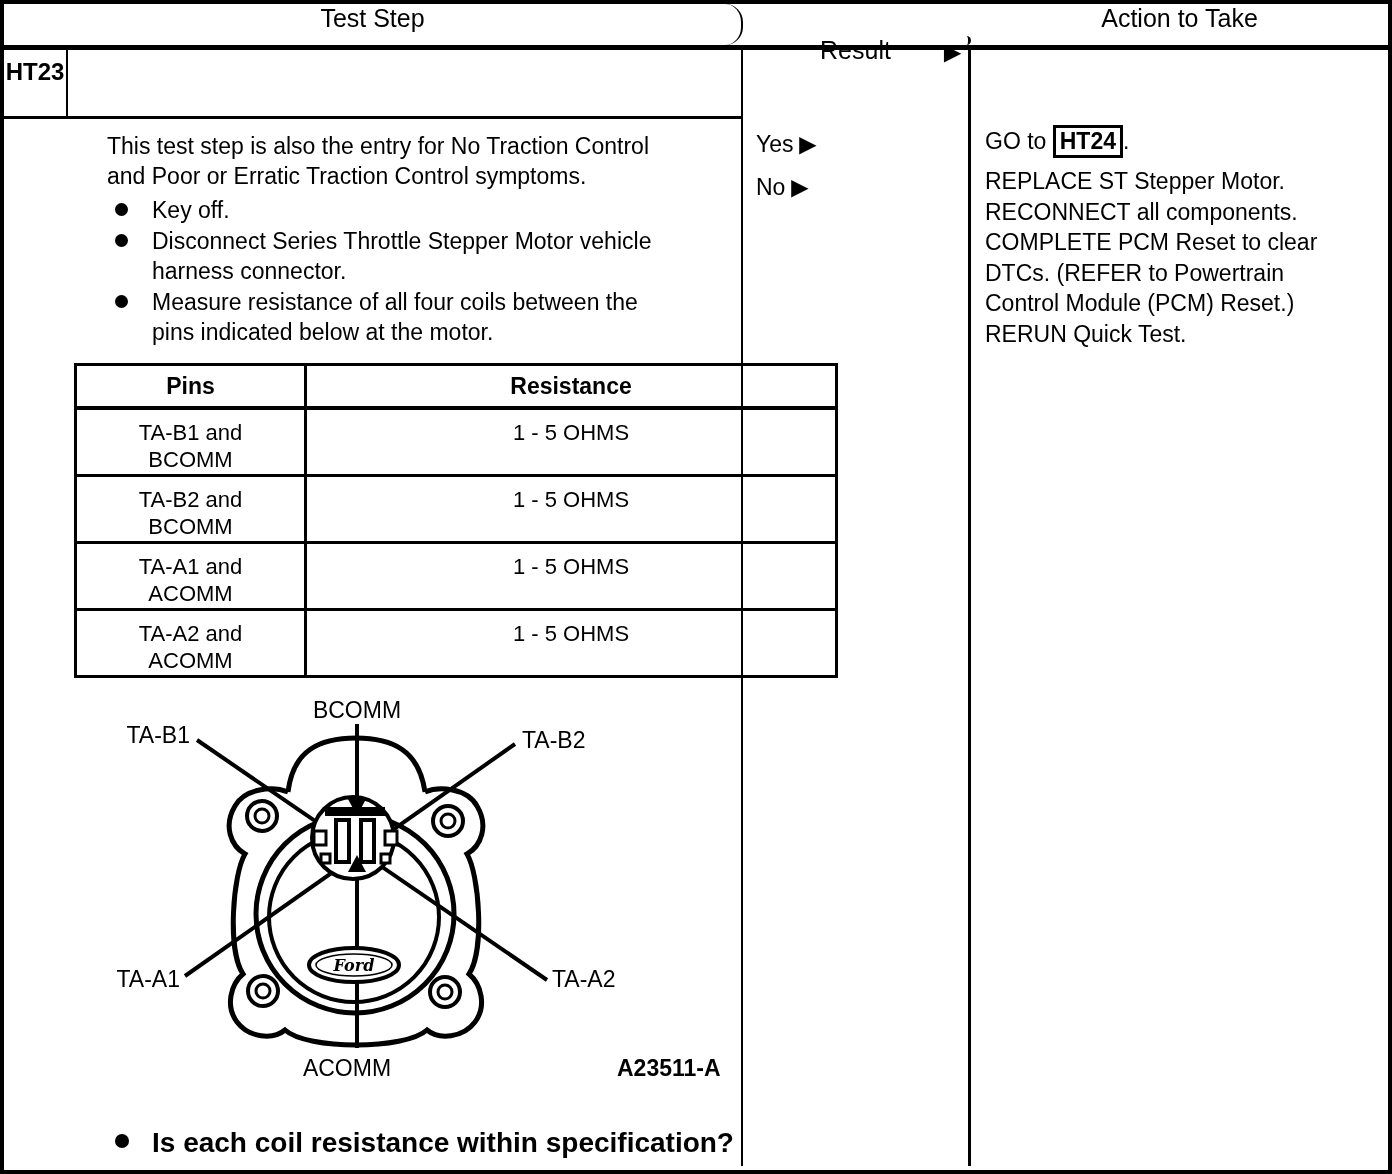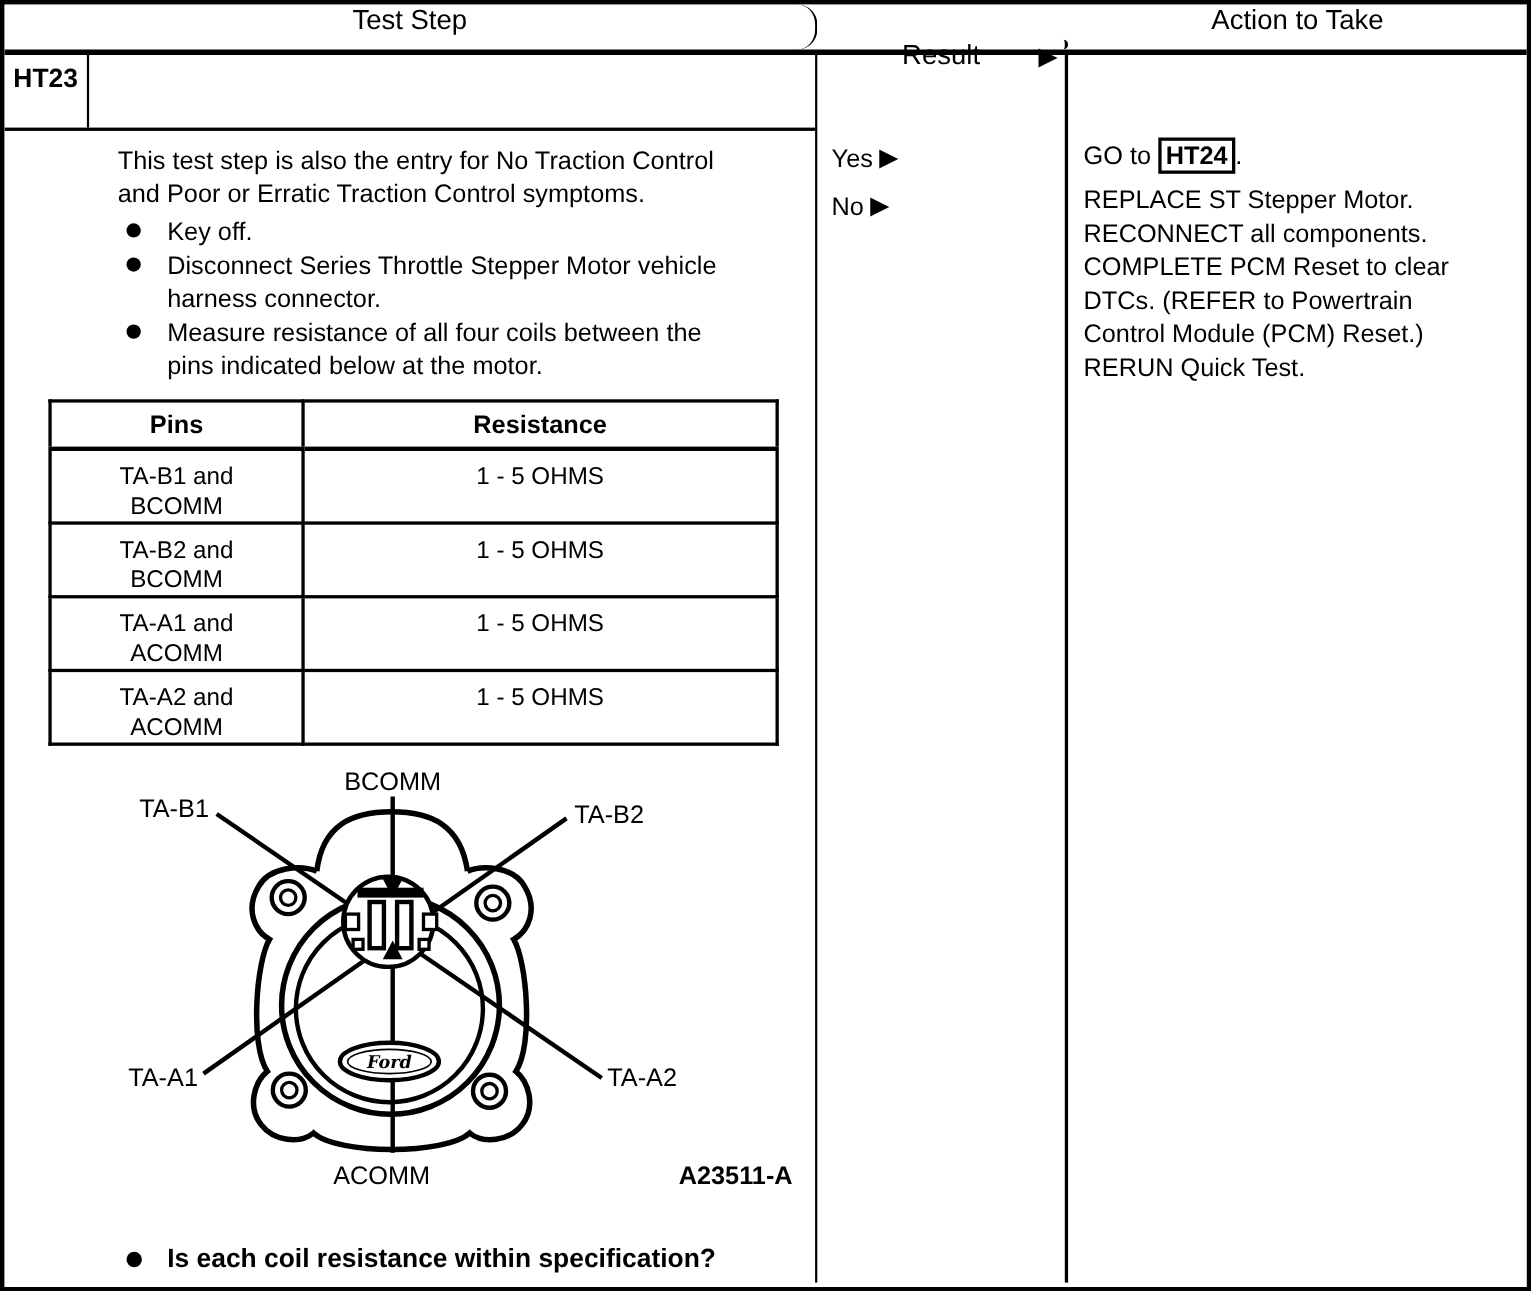--- a/index.html
+++ b/index.html
@@ -22,45 +22,45 @@
   .arrow{font-size:29px;line-height:20px;display:inline-block;}
   .hdr-arrow{position:absolute;right:1px;top:6px;}
   
   .body-row{display:flex;height:1116px;}
   .col{box-sizing:border-box;position:relative;}
   .col-test{width:739px;border-right:2px solid #000;}
   .col-result{width:228px;border-right:3px solid #000;padding-top:78px;}
   .col-action{flex:1;padding:74px 14px 0 14px;}
   
   .step-head{display:flex;border-bottom:3px solid #000;height:69px;box-sizing:border-box;}
-  .step-id{width:77px;border-right:2px solid #000;font-weight:bold;font-size:24px;
+  .step-id{width:64px;border-right:2px solid #000;font-weight:bold;font-size:24px;
            display:flex;justify-content:center;padding-top:8px;box-sizing:border-box;}
   .step-title{padding:7px 0 0 13px;font-size:23px;line-height:31px;width:600px;}
   
   .intro{margin:12px 0 0 103px;width:575px;font-size:23px;line-height:30px;}
   .bullets{margin-top:4px;}
   .bullet-row{display:flex;margin-left:111px;margin-bottom:1px;}
   .dot{width:13px;height:13px;background:#000;border-radius:50%;margin-top:8px;flex:none;}
   .bullet-text{margin-left:24px;width:515px;font-size:23px;line-height:30px;}
   
-  table.pins{border-collapse:collapse;margin:16px 0 0 40px;width:664px;}
+  table.pins{border-collapse:collapse;margin:16px 0 0 70px;width:764px;}
   table.pins, table.pins th, table.pins td{border:3px solid #000;}
   table.pins th{height:38px;font-size:23px;font-weight:bold;border-bottom:4px solid #000;}
   table.pins td{height:66px;font-size:22px;text-align:center;vertical-align:top;
                 padding-top:9px;line-height:27px;box-sizing:border-box;}
   .pins-col{width:225px;}
   
   .diagram{margin:10px 0 0 81px;display:block;}
   .dlabel{font-size:23px;}
   .figid{font-size:23px;font-weight:bold;}
   .fordtext{font-family:"DejaVu Serif", serif;font-style:italic;font-size:16px;font-weight:bold;}
   
   .question-row{position:absolute;bottom:7px;left:111px;display:flex;}
   .question-row .dot{margin-top:7px;width:14px;height:14px;}
-  .question-text{margin-left:23px;font-size:24px;font-weight:bold;}
+  .question-text{margin-left:23px;font-size:28px;font-weight:bold;}
   
   .result-line{display:flex;justify-content:flex-start;align-items:center;
                padding-left:13px;height:32px;margin-bottom:11px;}
   .result-label{font-size:23px;}
   
   .go-line{font-size:23px;line-height:34px;}
   .ht-box{display:inline-block;border:3px solid #000;font-weight:bold;
           padding:0 4px;line-height:27px;}
   .action-para{margin:8px 0 0 0;font-size:23px;line-height:30.5px;width:368px;}
 </style>

